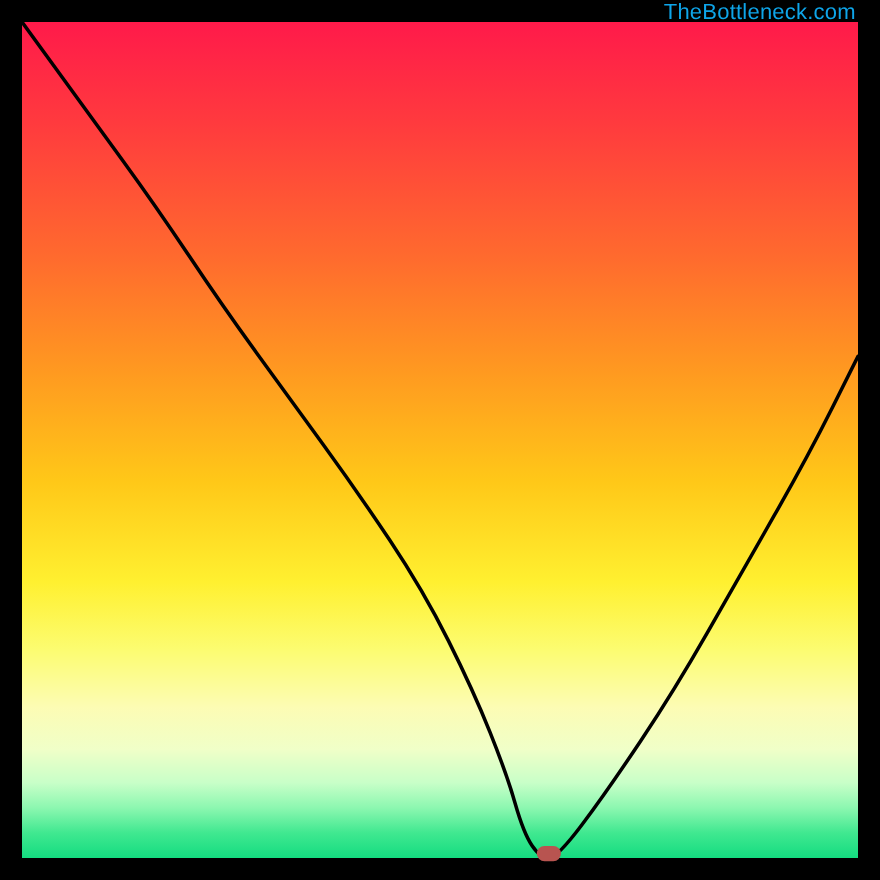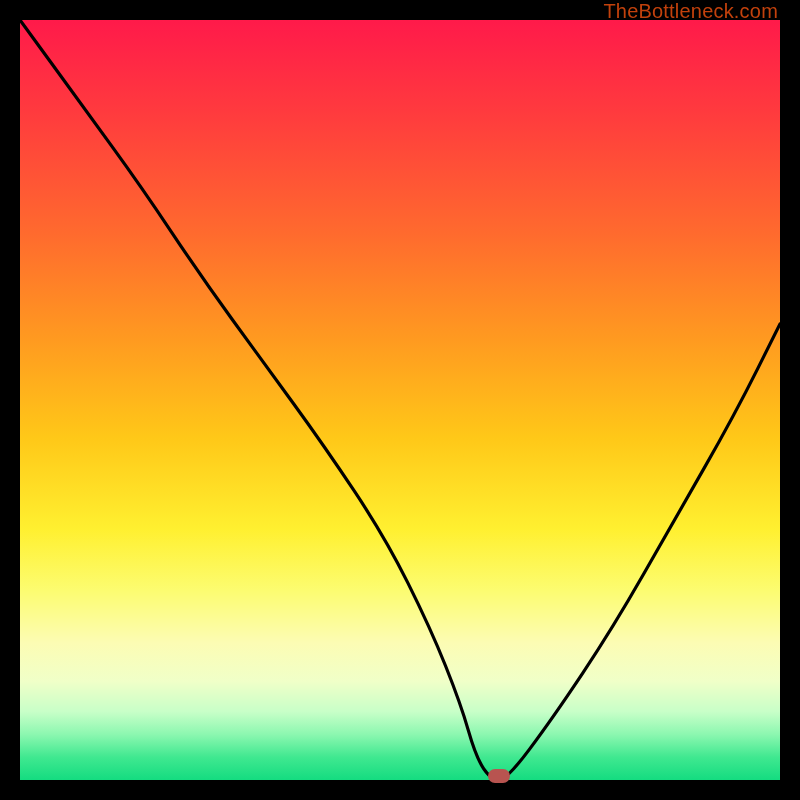--- a/index.html
+++ b/index.html
@@ -37,21 +37,21 @@
       #c8ffc8 91%,
       #8cf7b0 94%,
       #40e890 97%,
       #14dc80 100%
     );
   }
   .watermark {
     position: absolute;
     top: 0px;
     right: 22px;
-    color: #c2410c;
+    color: #0ea5e9;
     font-size: 20px;
     font-weight: 500;
     letter-spacing: 0.2px;
     z-index: 3;
   }
   svg.curve {
     position: absolute;
     left: 0;
     top: 0;
     width: 760px;

